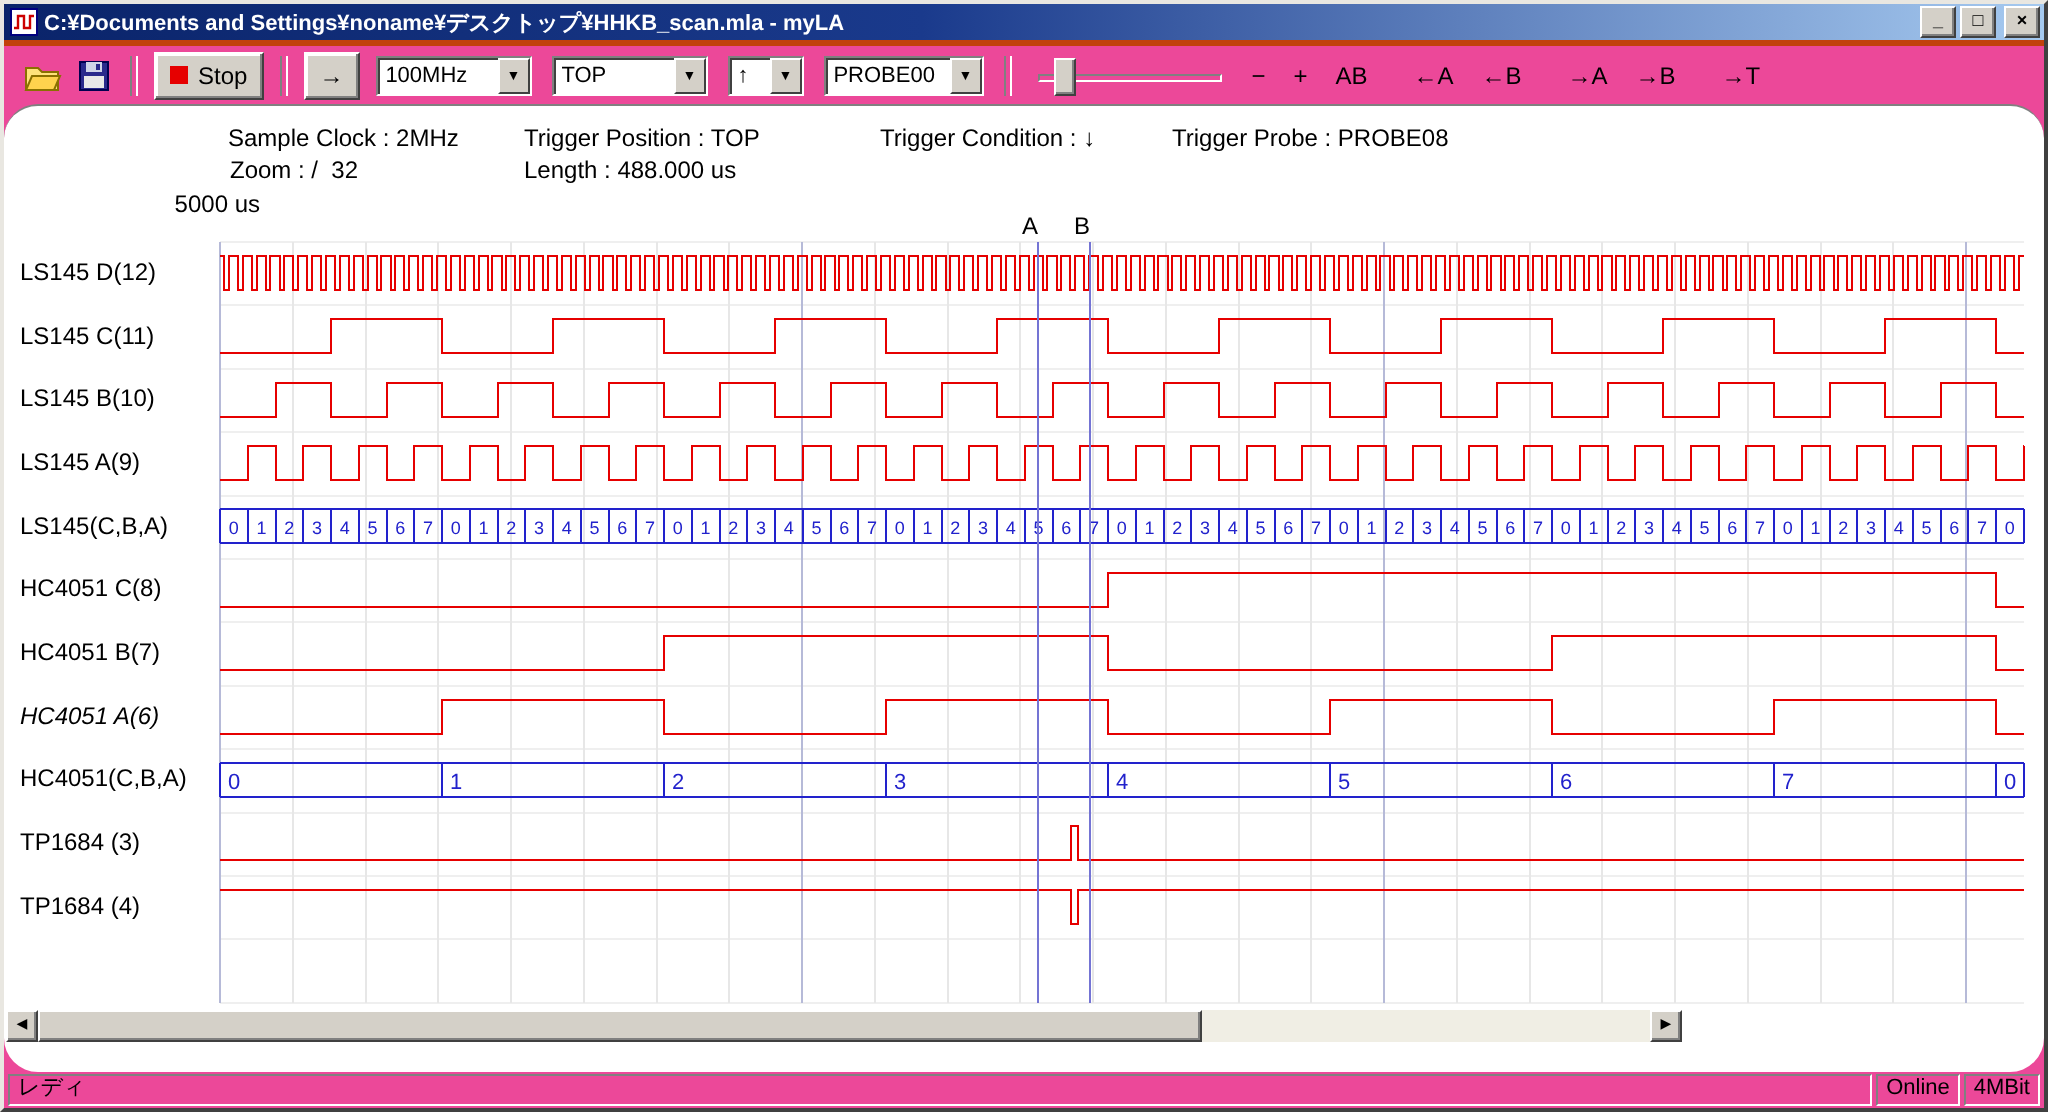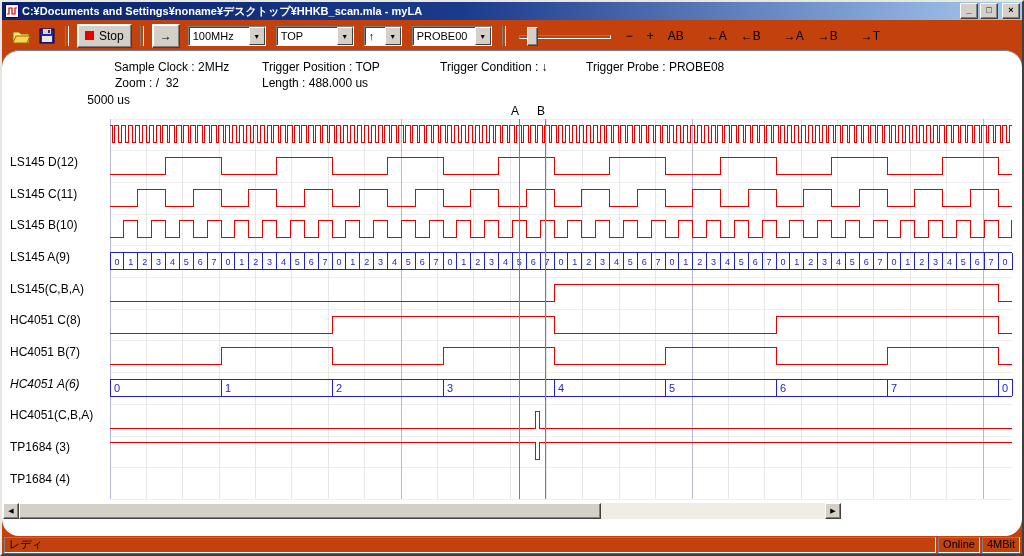--- a/index.html
+++ b/index.html
@@ -1,35 +1,35 @@
 <!DOCTYPE html>
 <html><head>
 <meta charset="utf-8">
 <style>
   html,body{margin:0;padding:0;}
   body{width:1024px;height:556px;overflow:hidden;background:#d4d0c8;
        font-family:"Liberation Sans","DejaVu Sans",sans-serif;}
-  .window{position:relative;width:1024px;height:556px;box-sizing:border-box;background:#c2410c;
+  .window{position:relative;width:1024px;height:556px;box-sizing:border-box;background:#ec4899;
           border:2px solid;border-color:#e9e7e1 #404040 #404040 #e9e7e1;
           display:flex;flex-direction:column;}
   
   .titlebar{height:18px;flex:none;display:flex;align-items:center;padding:0 2px;
             background:linear-gradient(90deg,#0a246a 0%,#1a3a8c 45%,#a6caf0 100%);}
   .ticon{width:14px;height:14px;margin:0 3px 0 1px;flex:none;}
   .ttext{color:#fff;font-size:11px;font-weight:bold;white-space:nowrap;overflow:hidden;flex:1;}
   .tbtns{display:flex;gap:2px;flex:none;margin-left:4px;}
   .tbtn{width:16px;height:14px;background:#d4d0c8;border:1px solid;border-color:#fff #404040 #404040 #fff;
         box-shadow:inset -1px -1px 0 #808080;font-size:9px;line-height:12px;text-align:center;
         font-weight:bold;color:#000;cursor:default;}
   .tbtn.close{margin-left:2px;}
   
   .menubar{height:19px;flex:none;display:flex;align-items:center;font-size:12px;padding-left:2px;}
   .menu-item{padding:2px 7px;white-space:nowrap;}
   
-  .toolbar{height:29px;flex:none;display:flex;align-items:center;border-top:1px solid #c2410c;padding-left:6px;}
+  .toolbar{height:29px;flex:none;display:flex;align-items:center;border-top:3px solid #c2410c;padding-left:6px;}
   .tool-icon{width:20px;height:20px;margin:0 3px;flex:none;}
   .sep{width:2px;height:20px;margin:0 5px;border-left:1px solid #808080;border-right:1px solid #fff;flex:none;}
   .push{height:22px;background:#d4d0c8;border:1px solid;border-color:#fff #404040 #404040 #fff;
         box-shadow:inset -1px -1px 0 #808080,inset 1px 1px 0 #fff;
         display:flex;align-items:center;font-size:12px;padding:0 7px;margin:0 3px;white-space:nowrap;}
   .stopsq{width:9px;height:9px;background:#e60000;margin-right:5px;flex:none;}
   .combo{display:flex;height:20px;background:#fff;border:1px solid;border-color:#808080 #fff #fff #808080;
          box-shadow:inset 1px 1px 0 #404040;margin:0 5px;align-items:center;box-sizing:border-box;flex:none;}
   .cval{font-size:11px;padding:0 4px;flex:1;white-space:nowrap;overflow:hidden;}
   .cbtn{width:16px;height:18px;background:#d4d0c8;border:1px solid;border-color:#fff #404040 #404040 #fff;
@@ -39,21 +39,21 @@
   .thumb{position:absolute;left:8px;top:1px;width:9px;height:17px;background:#d4d0c8;
          border:1px solid;border-color:#fff #404040 #404040 #fff;box-shadow:inset -1px -1px 0 #808080;}
   .flatbtn{font-size:12px;padding:3px 4px;margin:0 3px;white-space:nowrap;flex:none;}
   .flatbtn.gap{margin-left:12px;}
   
   .client{flex:1;background:#fff;position:relative;border-top:1px solid #808080;overflow:hidden;border-radius:17px;}
   .info-line{position:absolute;font-size:12px;color:#000;white-space:pre;}
   .wavewrap{position:absolute;left:0;top:52px;width:1020px;height:398px;overflow:hidden;}
   #wave-svg{position:absolute;left:0;top:0;}
   #ch-labels{position:absolute;left:0;top:0;width:110px;height:398px;pointer-events:none;}
-  .ch-label{position:absolute;left:8px;height:16px;font-size:12px;color:#000;white-space:nowrap;margin-top:28px;}
+  .ch-label{position:absolute;left:8px;height:16px;font-size:12px;color:#000;white-space:nowrap;}
   
   .hscroll{position:absolute;left:1px;top:452px;width:838px;height:16px;display:flex;}
   .sbtn{width:16px;height:16px;background:#d4d0c8;border:1px solid;border-color:#fff #404040 #404040 #fff;
         box-shadow:inset -1px -1px 0 #808080;font-size:7px;line-height:14px;text-align:center;
         flex:none;box-sizing:border-box;color:#000;}
   .strack{flex:1;background:#f0eee4;position:relative;}
   .sthumb{position:absolute;left:0;top:0;width:582px;height:16px;background:#d4d0c8;
           border:1px solid;border-color:#fff #404040 #404040 #fff;box-shadow:inset -1px -1px 0 #808080;box-sizing:border-box;}
   
   .statusbar{height:16px;flex:none;display:flex;align-items:stretch;padding:1px 2px;gap:2px;font-size:11px;}

